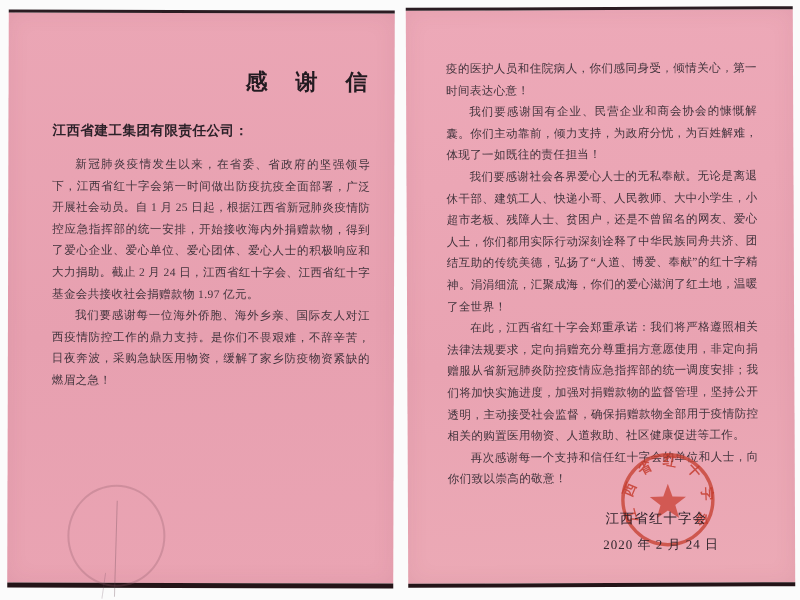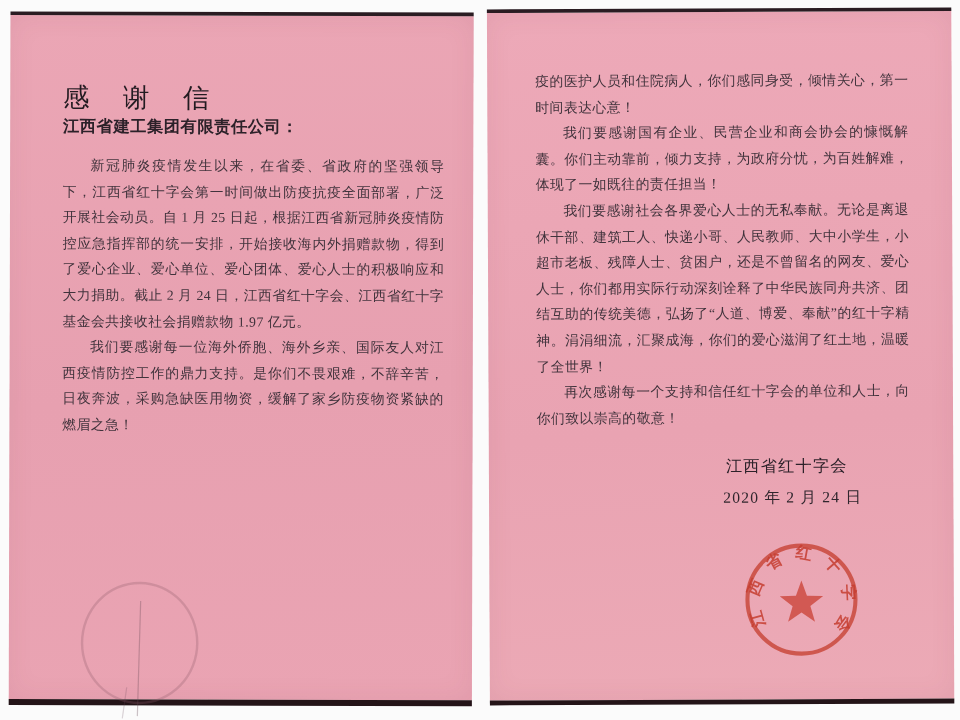--- a/index.html
+++ b/index.html
@@ -21,25 +21,25 @@
     transform:rotate(0.15deg);
   }
   .page-right{
     left:407px;top:7px;width:387px;height:580px;
     background:linear-gradient(176deg,#eda9b8 0%,#e9a3b2 60%,#ecaab6 100%);
     border-top:3px solid #2a1c22;border-bottom:4px solid #241418;
     padding:48px 36px 0 40px;
     transform:rotate(-0.25deg);
   }
   .title{
-    margin:54px 0 0;text-align:left;
-    font-size:22px;font-weight:normal;color:#231b21;letter-spacing:3px;
+    margin:54px 0 0;text-align:right;
+    font-size:22px;font-weight:bold;color:#231b21;letter-spacing:3px;
   }
   .salutation{
-    font-size:13.5px;font-weight:bold;color:#2c2129;
+    margin-top:25px;font-size:13.5px;font-weight:bold;color:#2c2129;
     letter-spacing:0.5px;
   }
   p.body-par{
     margin:0;font-size:11.5px;line-height:21.6px;
     text-align:justify;text-indent:2em;letter-spacing:0.4px;
   }
   p.first{margin-top:14px;}
   p.cont{text-indent:0;}
   .sign-block{margin-top:16px;text-align:right;padding-right:52px;position:relative;z-index:2;}
   .signature{font-size:13.5px;color:#2c2129;letter-spacing:1px;line-height:26px;}
@@ -70,20 +70,21 @@
     <p class="body-par">我们要感谢每一位海外侨胞、海外乡亲、国际友人对江西疫情防控工作的鼎力支持。是你们不畏艰难，不辞辛苦，日夜奔波，采购急缺医用物资，缓解了家乡防疫物资紧缺的燃眉之急！</p>
     <div class="ghost-stamp"></div>
     <div class="crease"></div>
     <div class="crease-short"></div>
   </div>
 
   <div class="page page-right">
     <p class="body-par cont">疫的医护人员和住院病人，你们感同身受，倾情关心，第一时间表达心意！</p>
     <p class="body-par">我们要感谢国有企业、民营企业和商会协会的慷慨解囊。你们主动靠前，倾力支持，为政府分忧，为百姓解难，体现了一如既往的责任担当！</p>
     <p class="body-par">我们要感谢社会各界爱心人士的无私奉献。无论是离退休干部、建筑工人、快递小哥、人民教师、大中小学生，小超市老板、残障人士、贫困户，还是不曾留名的网友、爱心人士，你们都用实际行动深刻诠释了中华民族同舟共济、团结互助的传统美德，弘扬了“人道、博爱、奉献”的红十字精神。涓涓细流，汇聚成海，你们的爱心滋润了红土地，温暖了全世界！</p>
+    <p class="body-par">在此，江西省红十字会郑重承诺：我们将严格遵照相关法律法规要求，定向捐赠充分尊重捐方意愿使用，非定向捐赠服从省新冠肺炎防控疫情应急指挥部的统一调度安排；我们将加快实施进度，加强对捐赠款物的监督管理，坚持公开透明，主动接受社会监督，确保捐赠款物全部用于疫情防控相关的购置医用物资、人道救助、社区健康促进等工作。</p>
     <p class="body-par">再次感谢每一个支持和信任红十字会的单位和人士，向你们致以崇高的敬意！</p>
 
     <div class="sign-block">
       <div class="signature">江西省红十字会</div>
       <div class="sign-date">2020 年 2 月 24 日</div>
     </div>
 
     <svg class="stamp" viewBox="-60 -60 120 120" xmlns="http://www.w3.org/2000/svg">
       <circle cx="0" cy="0" r="45" fill="none" stroke="#c43a2b" stroke-width="3.4" opacity="0.82"></circle>
       <polygon points="0,-19 4.6,-6.3 18.1,-5.9 7.4,2.4 11.2,15.4 0,7.8 -11.2,15.4 -7.4,2.4 -18.1,-5.9 -4.6,-6.3" transform="translate(0,3)" fill="#c8382a" opacity="0.78"></polygon>

